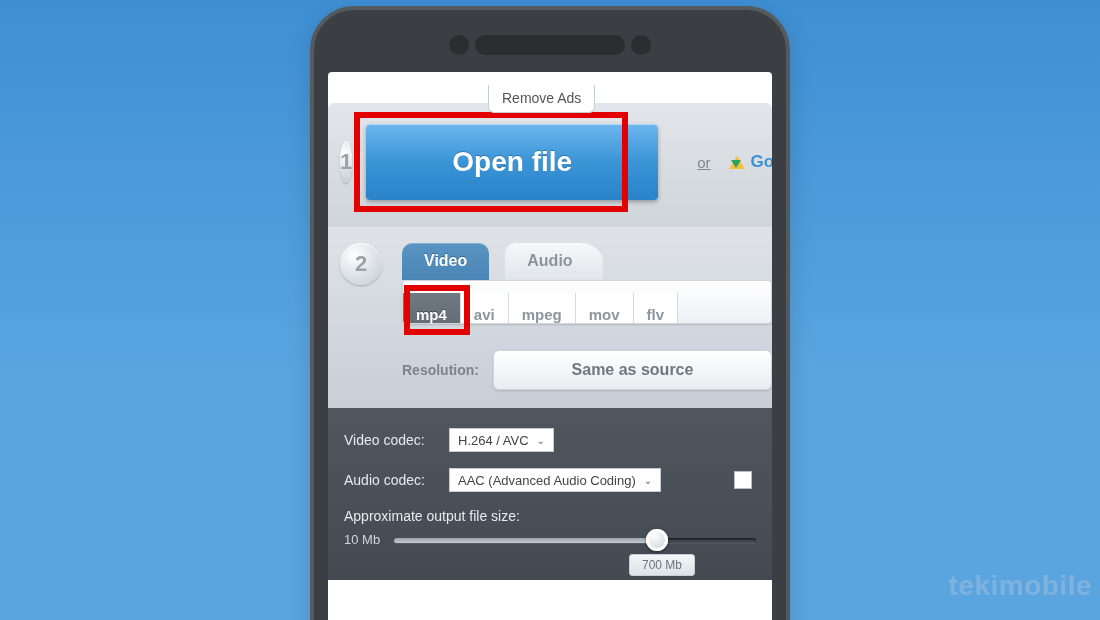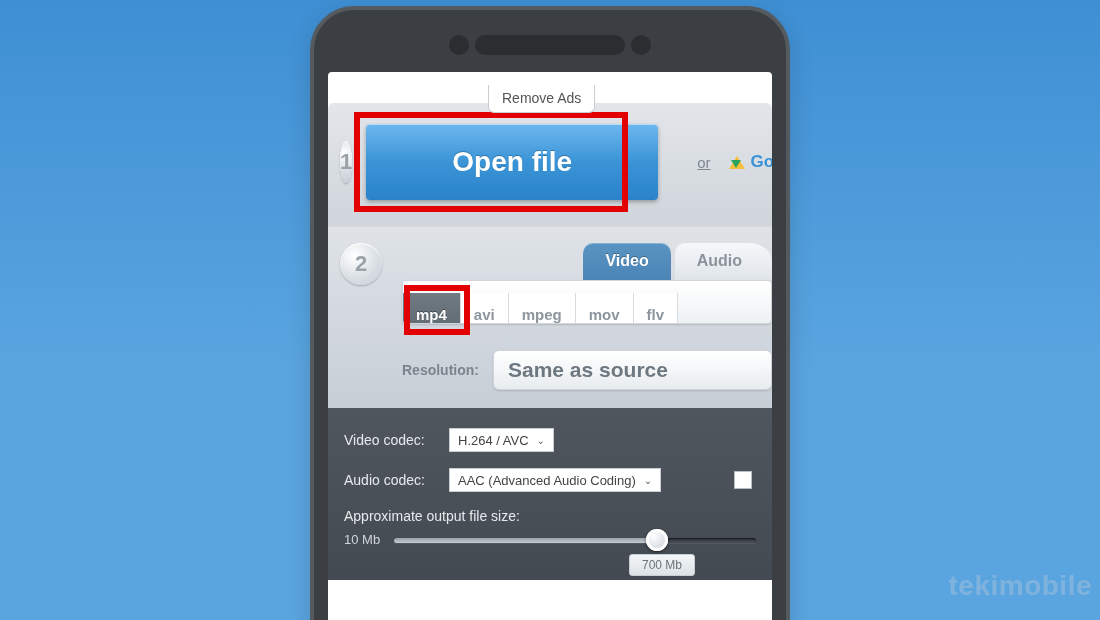--- a/index.html
+++ b/index.html
@@ -137,21 +137,21 @@
     cursor: pointer;
   }
 
   
   .panel2 {
     background: linear-gradient(#dfe3e8, #c7ced6);
     padding: 16px 0 18px 12px;
     border-top: 1px solid #f0f2f5;
   }
   .tabs {
-    display: flex; gap: 0; margin-left: 6px; justify-content: flex-end;
+    display: flex; gap: 12px; margin-left: 6px;
   }
   .tab {
     padding: 9px 22px 10px;
     font-size: 16px; font-weight: 700;
     border-radius: 10px 10px 0 0;
     cursor: pointer;
   }
   .tab.active {
     background: linear-gradient(#5a94c2, #4a85b6);
     color: #fff;
@@ -206,24 +206,25 @@
   }
   .res-select {
     flex: 1;
     height: 40px;
     background: linear-gradient(#ffffff, #e8ecef);
     border: 1px solid #cfd5db;
     border-radius: 6px;
     display: flex; align-items: center;
     padding: 0 14px;
     color: #6e7880;
-    font-size: 21px; font-weight: 600;
+    font-size: 16px; font-weight: 600;
     box-shadow: 0 1px 2px rgba(0,0,0,.15);
     cursor: pointer;
     margin-right: 0;
+    justify-content: center;
   }
 
   
   .codec-panel {
     background: linear-gradient(#4f565e, #434a52);
     color: #e7eaec;
     padding: 20px 16px 10px;
     font-size: 14px;
   }
   .codec-row {

